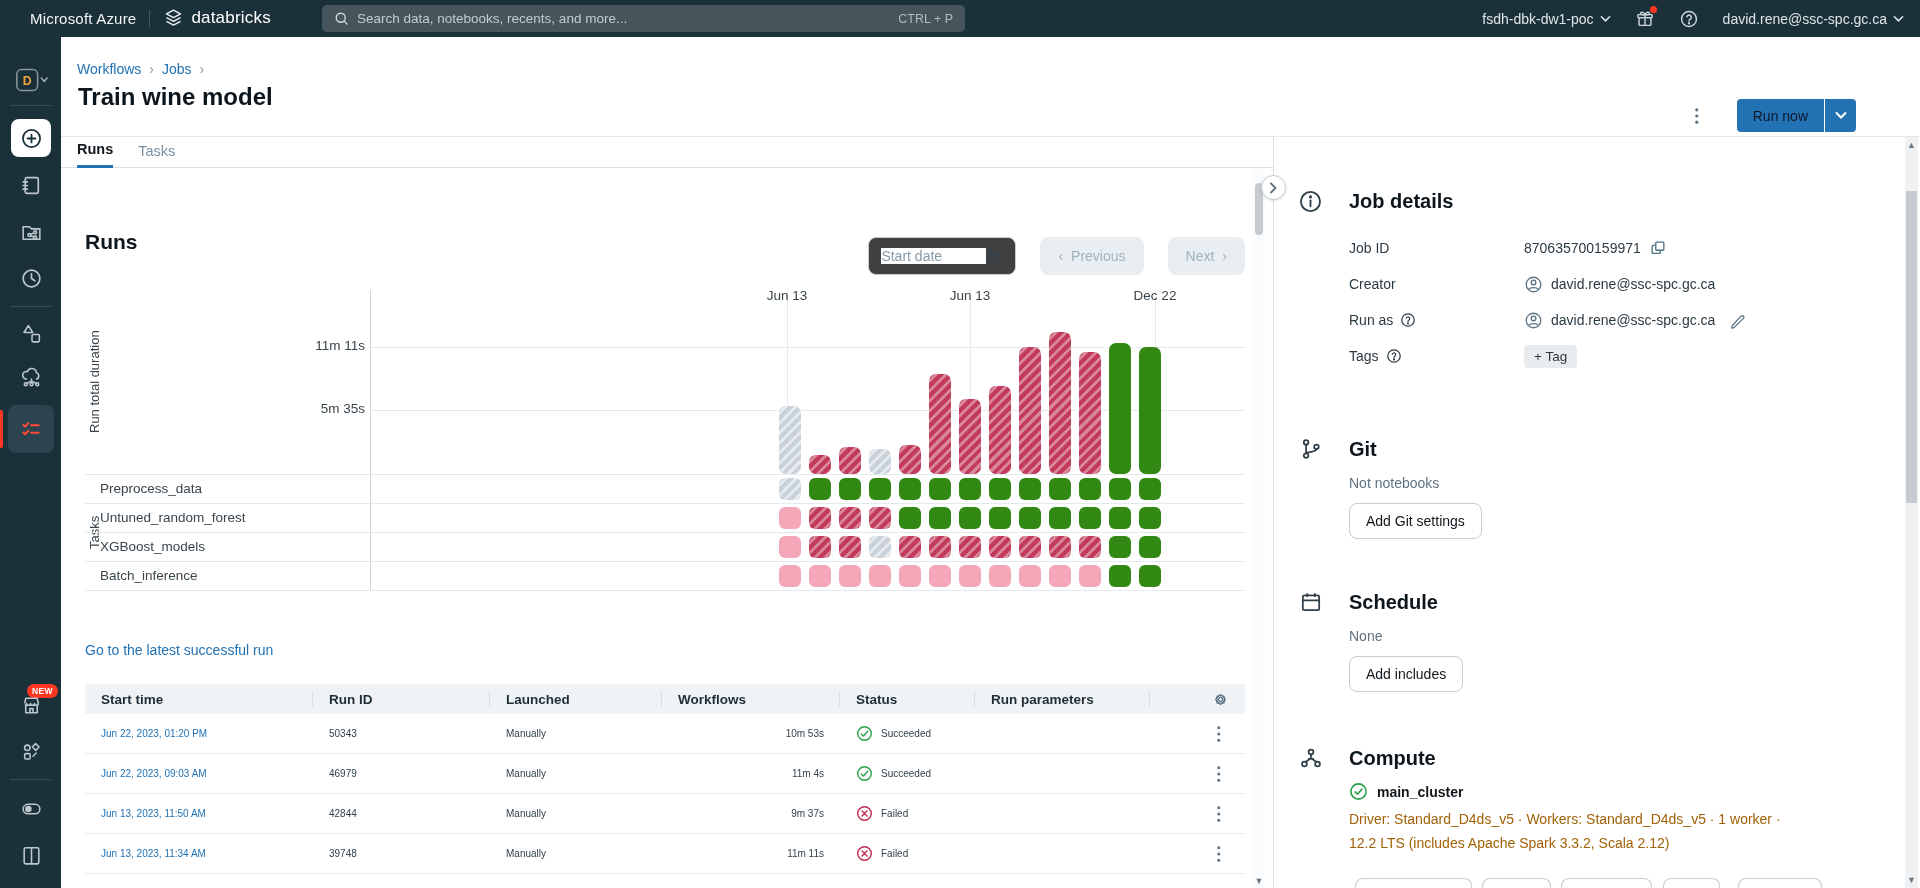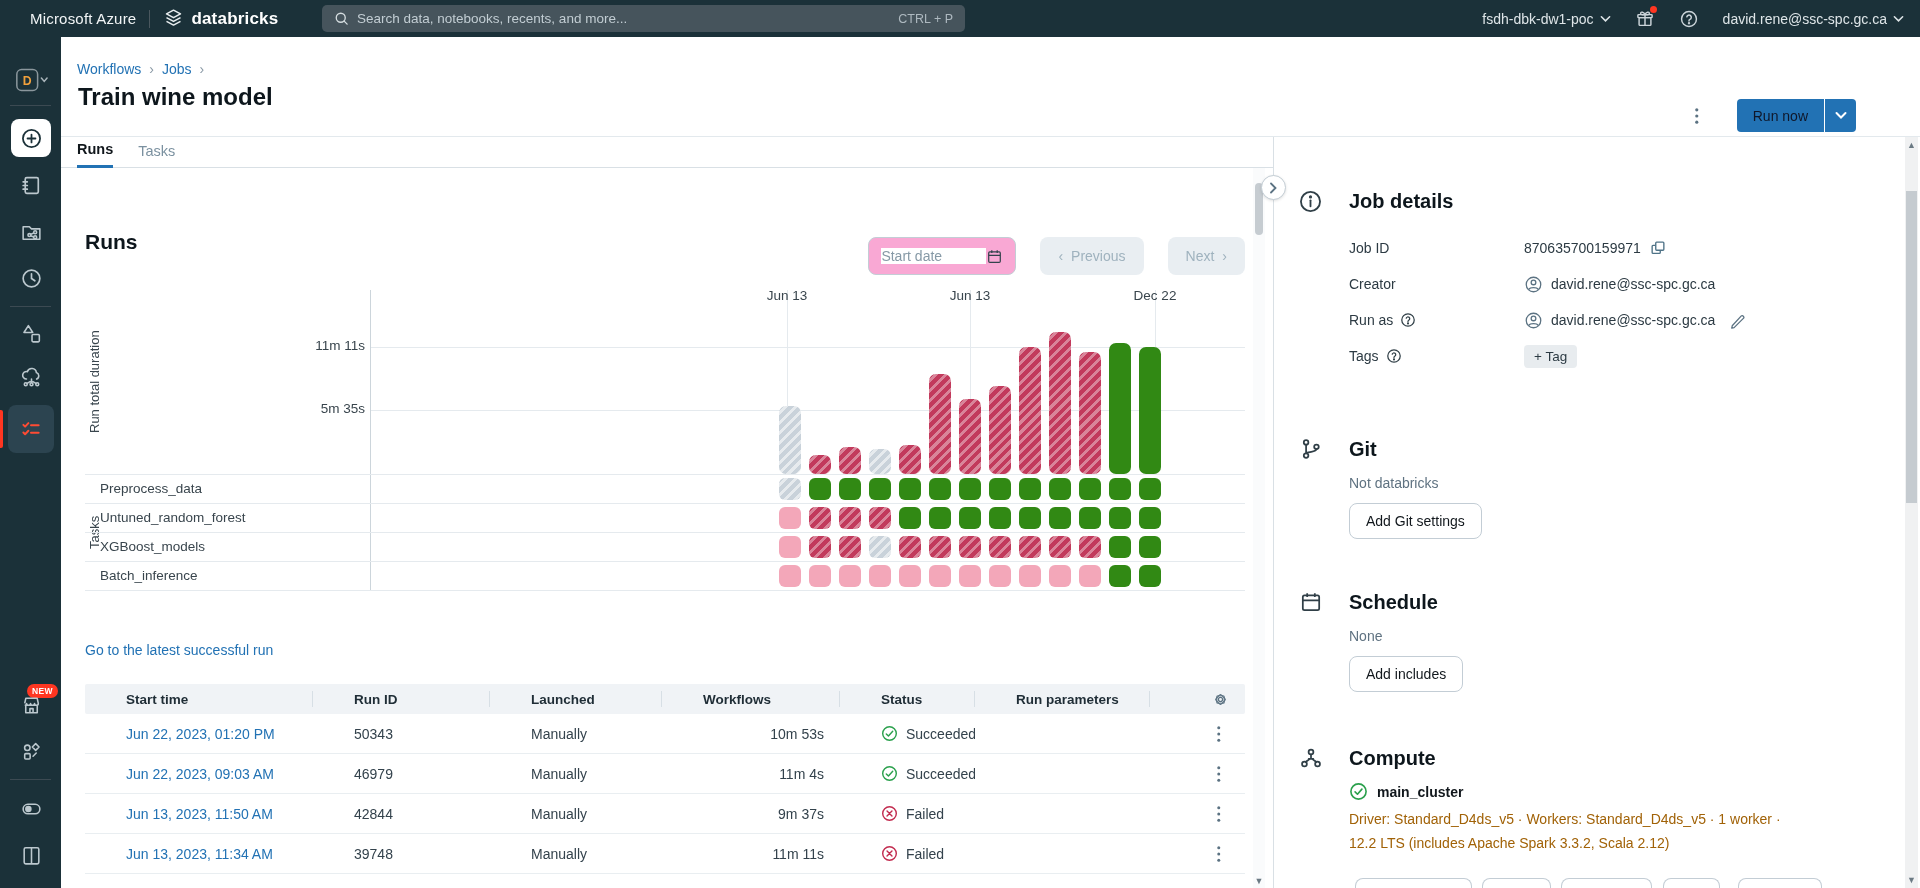--- a/index.html
+++ b/index.html
@@ -4,21 +4,21 @@
 <style>
   * { margin:0; padding:0; box-sizing:border-box; }
   html,body { width:1920px; height:888px; overflow:hidden; }
   body { font-family:"Liberation Sans","DejaVu Sans",sans-serif; background:#fff; color:#11171c; }
   .screen { position:relative; width:1920px; height:888px; overflow:hidden; background:#fff; }
 
   
   .topbar { position:absolute; left:0; top:0; width:1920px; height:37px; background:var(--dark,#1b3139); display:flex; align-items:center; }
   .tb-azure { color:#f2f5f6; font-size:15px; margin-left:30px; letter-spacing:.2px; }
   .tb-div { width:1px; height:18px; background:#4a575e; margin:0 13px; }
-  .tb-brand { display:flex; align-items:center; gap:7px; color:#fff; font-weight:bold; font-size:17px; letter-spacing:.2px; }
+  .tb-brand { display:flex; gap:7px; color:#fff; font-weight:normal; font-size:17px; letter-spacing:.2px; }
   .tb-search { position:absolute; left:322px; top:5px; width:643px; height:27px; background:#46545c; border-radius:5px; display:flex; align-items:center; padding:0 12px; gap:8px; }
   .tb-search input { flex:1; background:transparent; border:none; outline:none; color:#e6ecef; font-size:13.5px; font-family:inherit; }
   .tb-search input::placeholder { color:#c2cdd3; }
   .tb-shortcut { color:#aeb9c0; font-size:12.5px; white-space:nowrap; }
   .tb-right { position:absolute; right:16px; top:0; height:37px; display:flex; align-items:center; gap:24px; }
   .tb-item { display:flex; align-items:center; gap:6px; color:#dee5e8; font-size:14px; cursor:pointer; }
   .tb-iconbtn { position:relative; display:flex; align-items:center; }
   .tb-badge-dot { position:absolute; right:-2px; top:-3px; width:7px; height:7px; border-radius:50%; background:#ff3621; }
 
   
@@ -46,21 +46,21 @@
   
   .mainpanel { position:absolute; left:61px; top:137px; width:1212px; height:751px; background:#fff; }
   .tabsbar { position:relative; height:31px; border-bottom:1px solid #d9e0e5; display:flex; align-items:flex-end; padding-left:16px; gap:25px; }
   .tab { font-size:14.5px; padding-bottom:8px; cursor:pointer; }
   .tab.active { color:#11171c; font-weight:bold; border-bottom:3px solid var(--accent,#2272b4); margin-bottom:-1px; }
   .tab.inactive { color:#7b91a0; }
   .maincontent { position:relative; width:1212px; height:720px; }
 
   .runs-h2 { position:absolute; left:24px; top:62px; font-size:21px; font-weight:bold; color:#0d161c; }
   .controls { position:absolute; right:28px; top:69px; display:flex; gap:24px; }
-  .datefield { width:148px; height:38px; border:1px solid #c3cdd5; border-radius:8px; display:flex; align-items:center; padding:0 12px; gap:0; background:#f9a8d4; }
+  .datefield { width:148px; height:38px; border:1px solid #c3cdd5; border-radius:8px; display:flex; align-items:center; padding:0 12px; gap:0; background:#404040; }
   .datefield input { flex:1; border:none; outline:none; font-size:14px; font-family:inherit; color:#33424c; min-width:0; }
   .datefield input::placeholder { color:#8699a6; }
   .ghostbtn { height:38px; border:none; border-radius:8px; background:#e9eef2; color:#9fb2be; font-size:14px; font-family:inherit; display:flex; align-items:center; gap:8px; padding:0 18px; cursor:default; }
 
   
   .chart { position:absolute; left:24px; top:100px; width:1160px; height:330px; }
   .ylabel,.taskslabel { position:absolute; left:0; width:18px; writing-mode:vertical-rl; transform:rotate(180deg); display:flex; align-items:center; justify-content:center; font-size:13px; color:#39454d; }
   .ylabel { top:22px; height:184px; }
   .taskslabel { top:206px; height:116px; }
   .hgrid { position:absolute; height:1px; background:#e5eaee; }
@@ -78,22 +78,22 @@
   .st-canceled { background-color:var(--gray,#c9d2da); background-image:repeating-linear-gradient(135deg,rgba(255,255,255,0) 0 4px,rgba(255,255,255,.55) 4px 7px); }
 
   .latest-link { position:absolute; left:24px; top:474px; font-size:14px; color:var(--accent,#2272b4); text-decoration:none; cursor:pointer; }
 
   
   .rtable { position:absolute; left:24px; top:516px; width:1160px; }
   .thead,.trow { display:grid; grid-template-columns:228px 177px 172px 178px 135px 175px 95px; align-items:center; }
   .thead { background:#f0f3f6; height:30px; font-size:13.5px; font-weight:bold; color:#1f2d36; border-radius:2px; }
   .thead .tc { position:relative; height:30px; display:flex; align-items:center; }
   .thead .tc:not(:last-child)::after { content:""; position:absolute; right:0; top:7px; width:1px; height:16px; background:#d7dfe5; }
-  .trow { height:40px; border-bottom:1px solid #e9eef1; font-size:14px; color:#33424c; }
-  .tc { padding:15px 16px; white-space:nowrap; overflow:hidden;margin-left:25px; }
+  .trow { height:40px; border-bottom:1px solid #e9eef1; font-size:10px; color:#33424c; }
+  .tc { padding:15px 16px; white-space:nowrap; overflow:hidden; }
   .tc.dur { text-align:right; justify-self:stretch; }
   .tc.link { color:var(--accent,#2272b4); cursor:pointer; }
   .tc.status { display:flex; align-items:center; gap:8px; }
   .sticon { display:flex; } .sticon svg { width:17px; height:17px; }
   .tc.act { display:flex; justify-content:flex-end; }
   .gearwrap { display:flex; justify-content:flex-end; }
   .gearwrap svg,.thead .gear svg { width:17px; height:17px; stroke:#5b7282; fill:none; stroke-width:1.4; }
 
   
   .m-scroll { position:absolute; left:1192px; top:0; width:12px; height:720px; background:#fafbfc; }
@@ -630,21 +630,21 @@
           <svg class="ic" width="24" height="24" viewBox="0 0 22 22" fill="none" stroke="#303f47" stroke-width="1.6" stroke-linecap="round">
               <circle cx="6.5" cy="5" r="2.1"></circle>
               <circle cx="6.5" cy="17" r="2.1"></circle>
               <circle cx="16" cy="9" r="2.1"></circle>
               <path d="M6.5 7.1v7.8M16 11.1c0 2.8-5.5 2-9 3.4"></path>
             </svg>
         </span>
         <h2>Git</h2>
       </div>
       <div class="dsec-body">
-        <div class="dmuted">Not databricks</div>
+        <div class="dmuted">Not notebooks</div>
         <button class="outbtn">Add Git settings</button>
       </div>
     </section>
 
     <section class="dsec" style="top:453px">
       <div class="dsec-head">
         <span class="dsec-icon">
           <svg class="ic" width="24" height="24" viewBox="0 0 22 22" fill="none" stroke="#303f47" stroke-width="1.6" stroke-linejoin="round">
               <rect x="3.5" y="5" width="15" height="13.5" rx="1.5"></rect>
               <path d="M3.5 9.5h15M7.5 3v3.5M14.5 3v3.5"></path>

